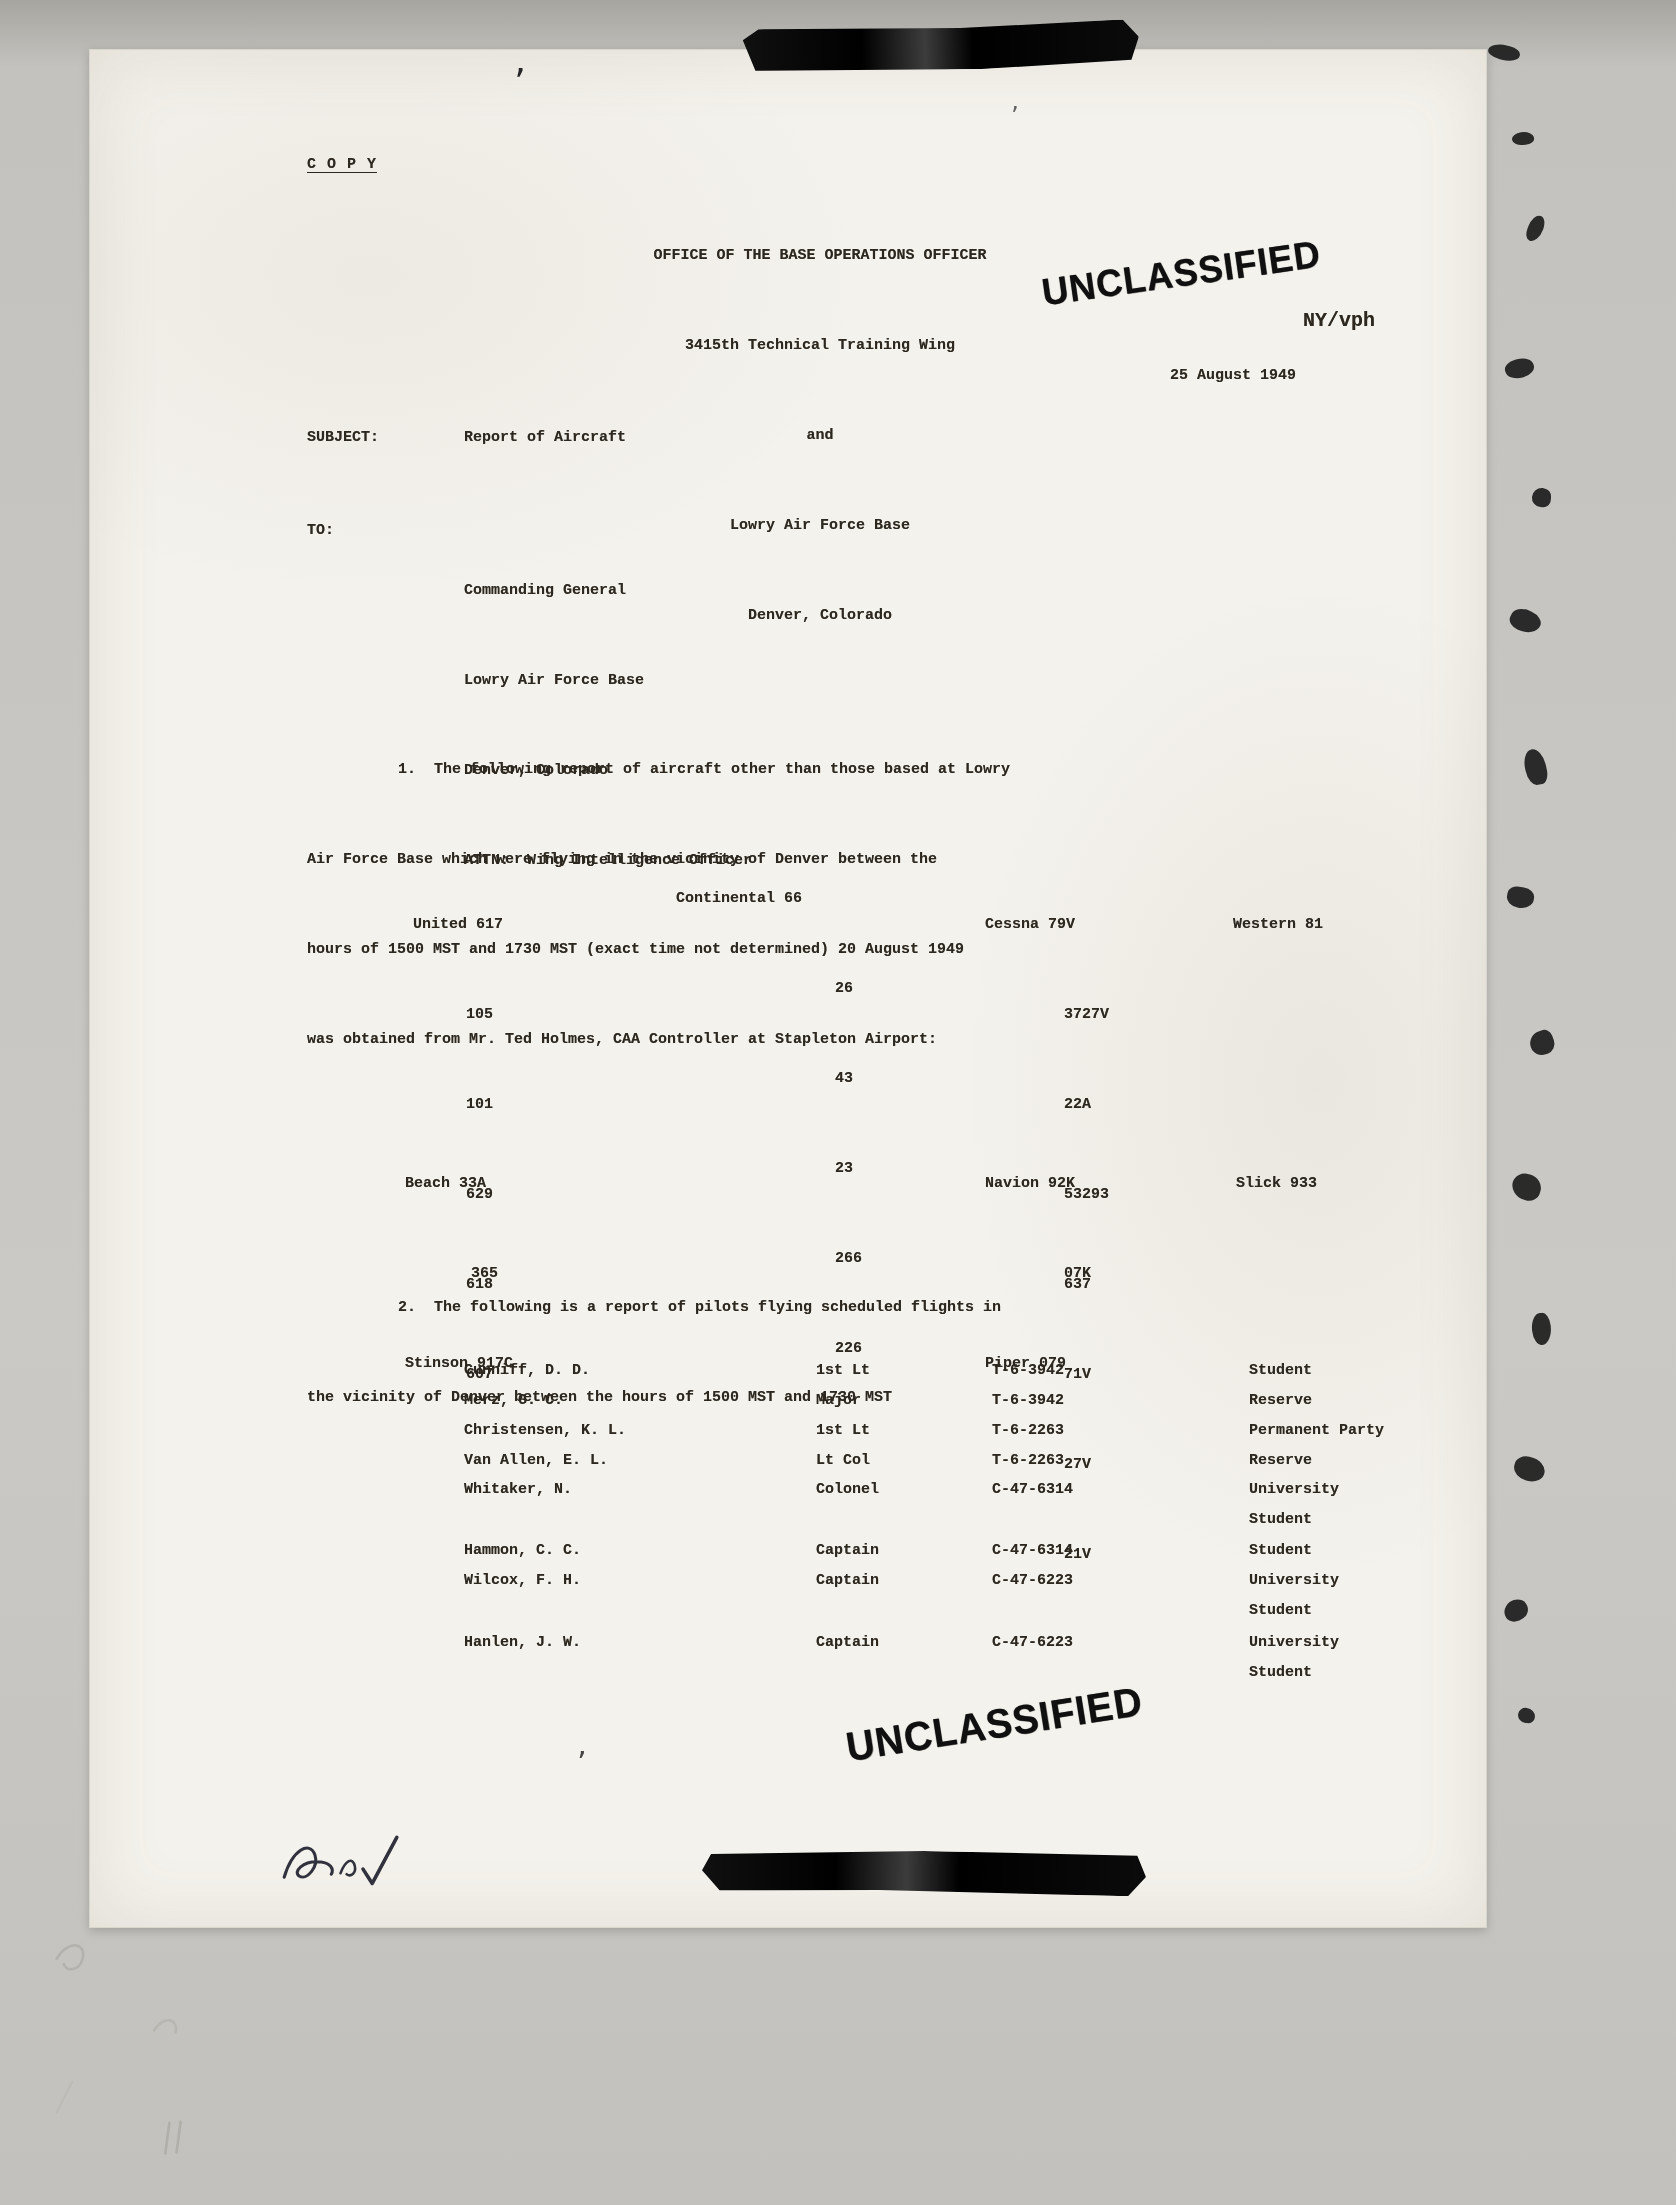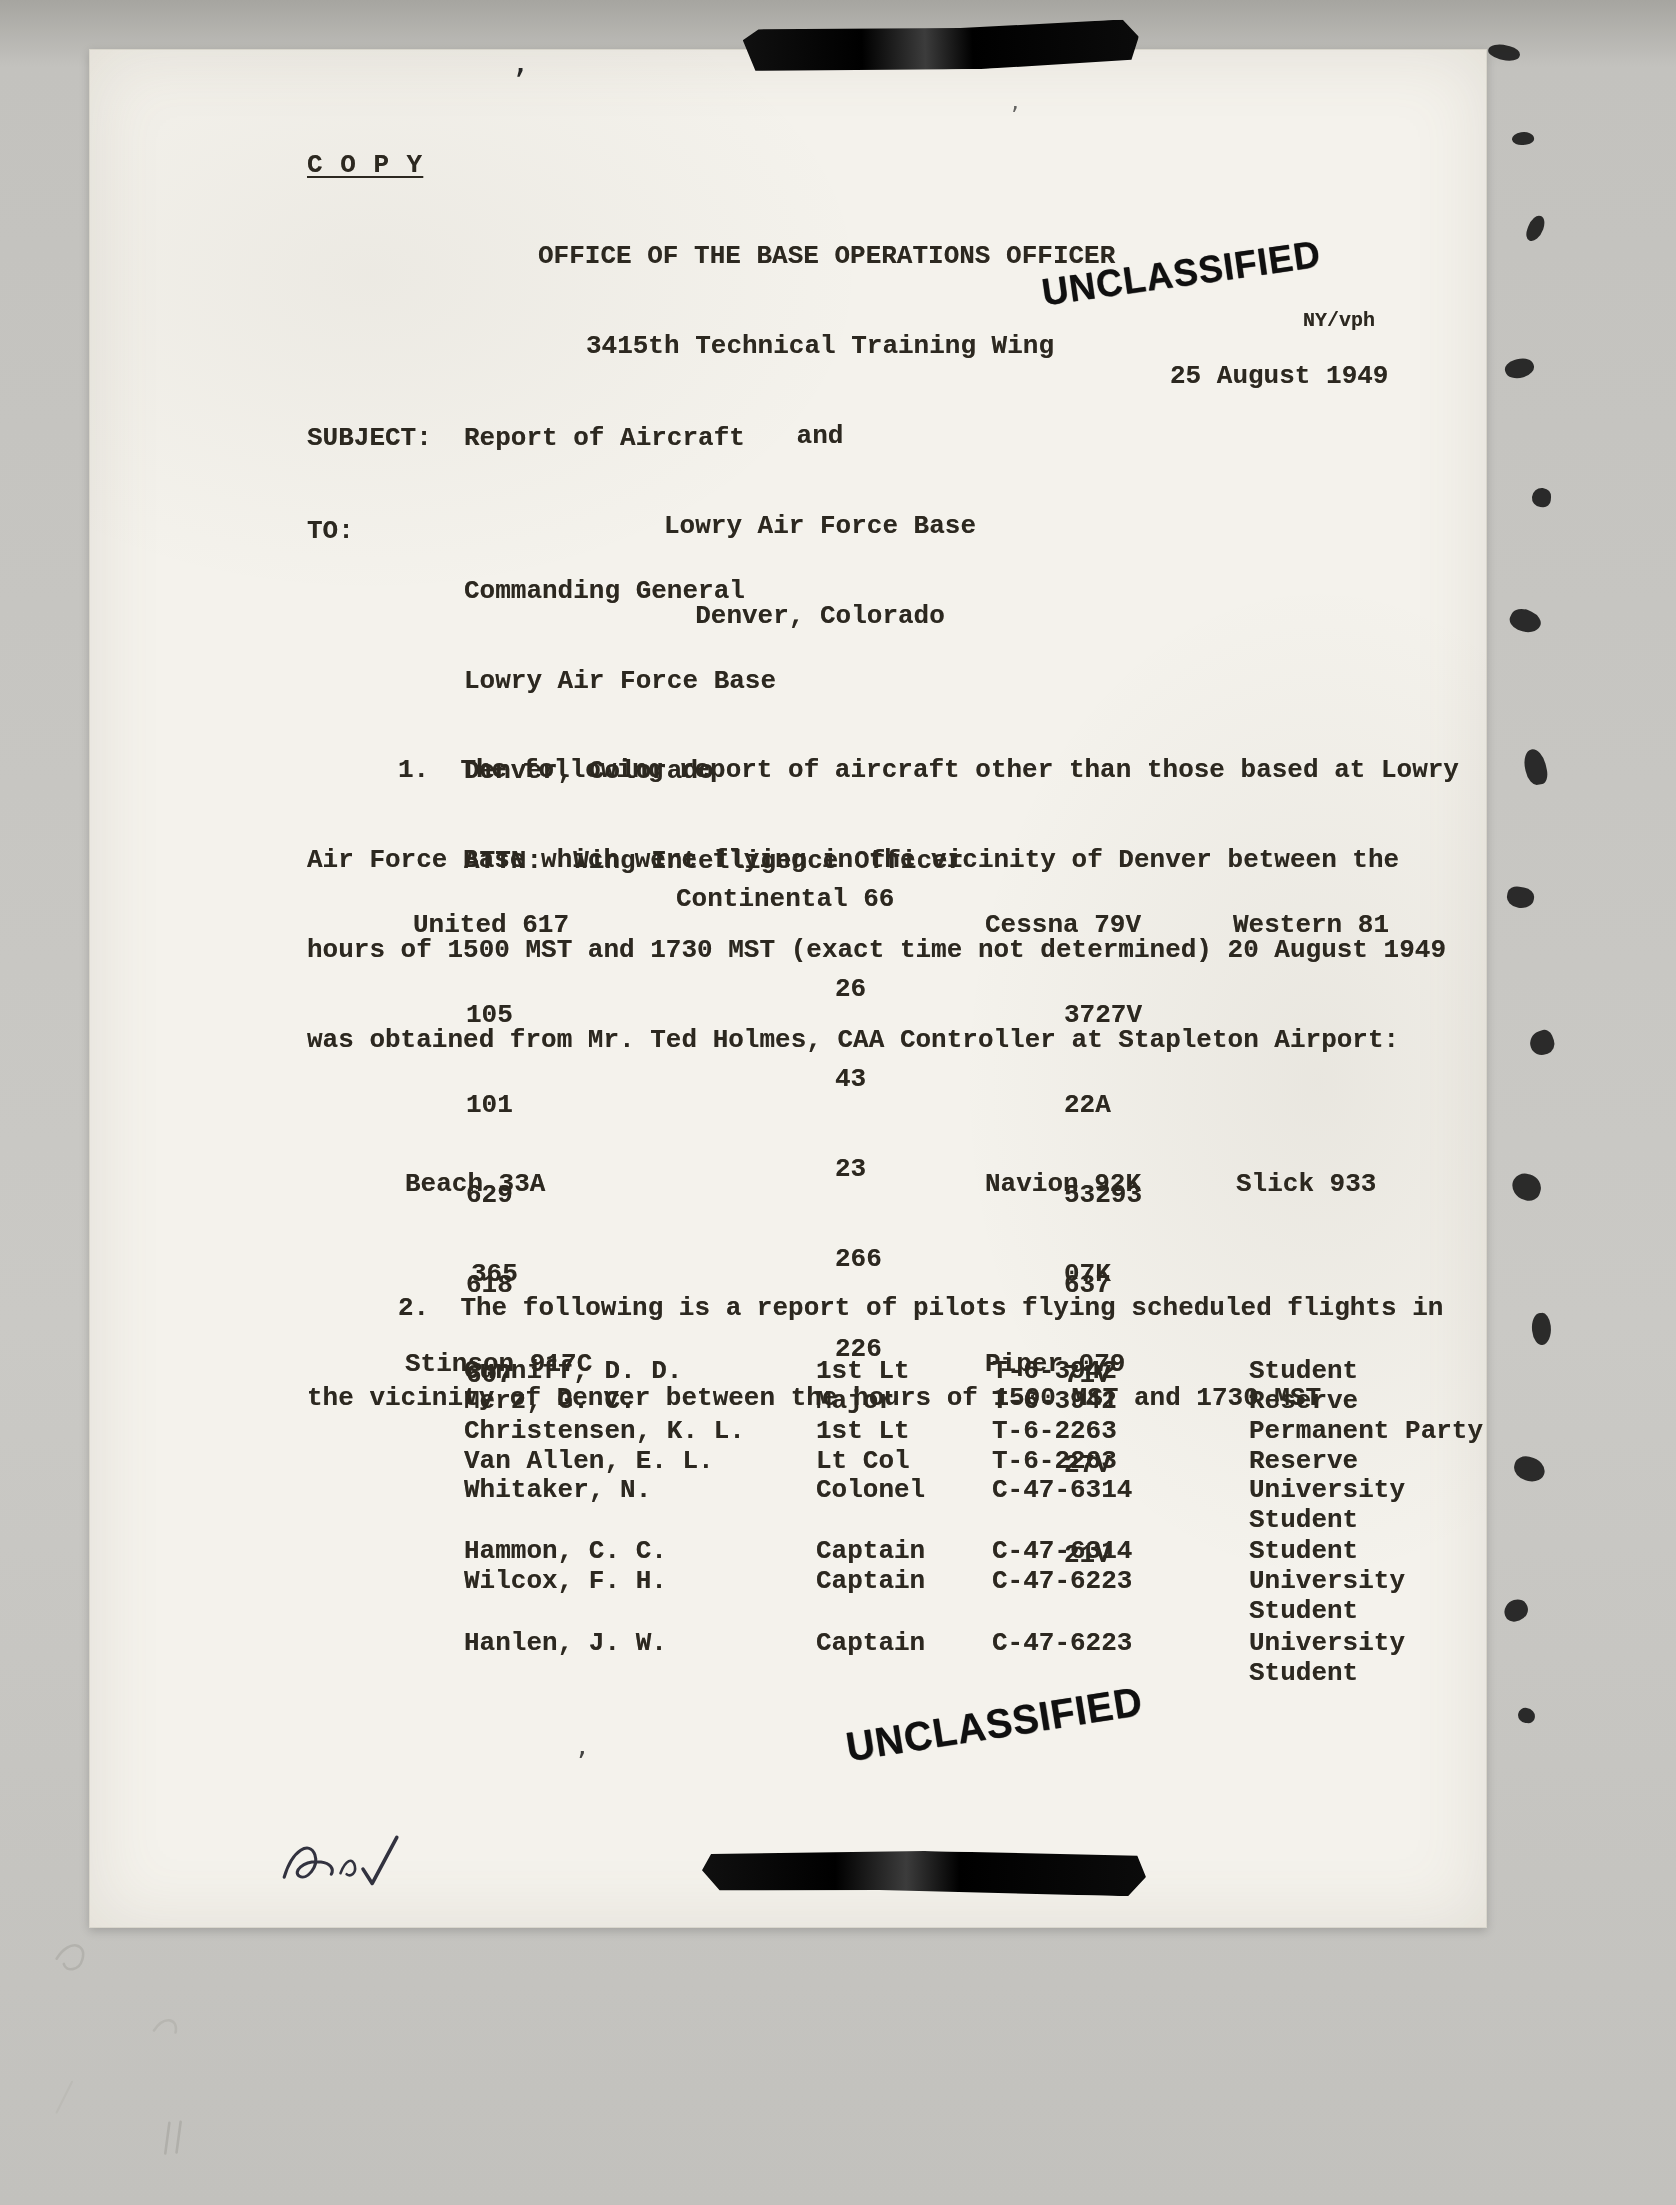--- a/index.html
+++ b/index.html
@@ -13,21 +13,21 @@
     position:absolute; left:89px; top:49px; width:1396px; height:1877px;
     background:
       radial-gradient(718px 462px at 20% 12%, rgba(90,80,60,0.05), transparent 70%),
       radial-gradient(513px 718px at 88% 55%, rgba(90,80,60,0.07), transparent 70%),
       #f4f2ec;
     box-shadow: inset 0 0 72px rgba(110,100,80,0.14), 0 3.1px 9.2px rgba(0,0,0,0.18);
     border:0.5px solid #d9d6cc;
   }
   .t {
     position:absolute; font-family:"Liberation Mono", monospace;
-    font-size:26px; font-weight:700; color:#2c2820;
+    font-size:15px; font-weight:700; color:#2c2820;
     line-height:30px; white-space:pre;
     text-shadow: 0 0 0.5px rgba(45,38,25,0.45);
   }
   .tline { height:30px; }
   .ind-a { padding-left:53px; }
   .ind-b { padding-left:159px; }
   .ind-c { padding-left:79px; }
   .ind-d { padding-left:66px; }
   .copy { text-decoration:underline; text-underline-offset:4.1px; letter-spacing:1px; }
   .lh { text-align:center; }

